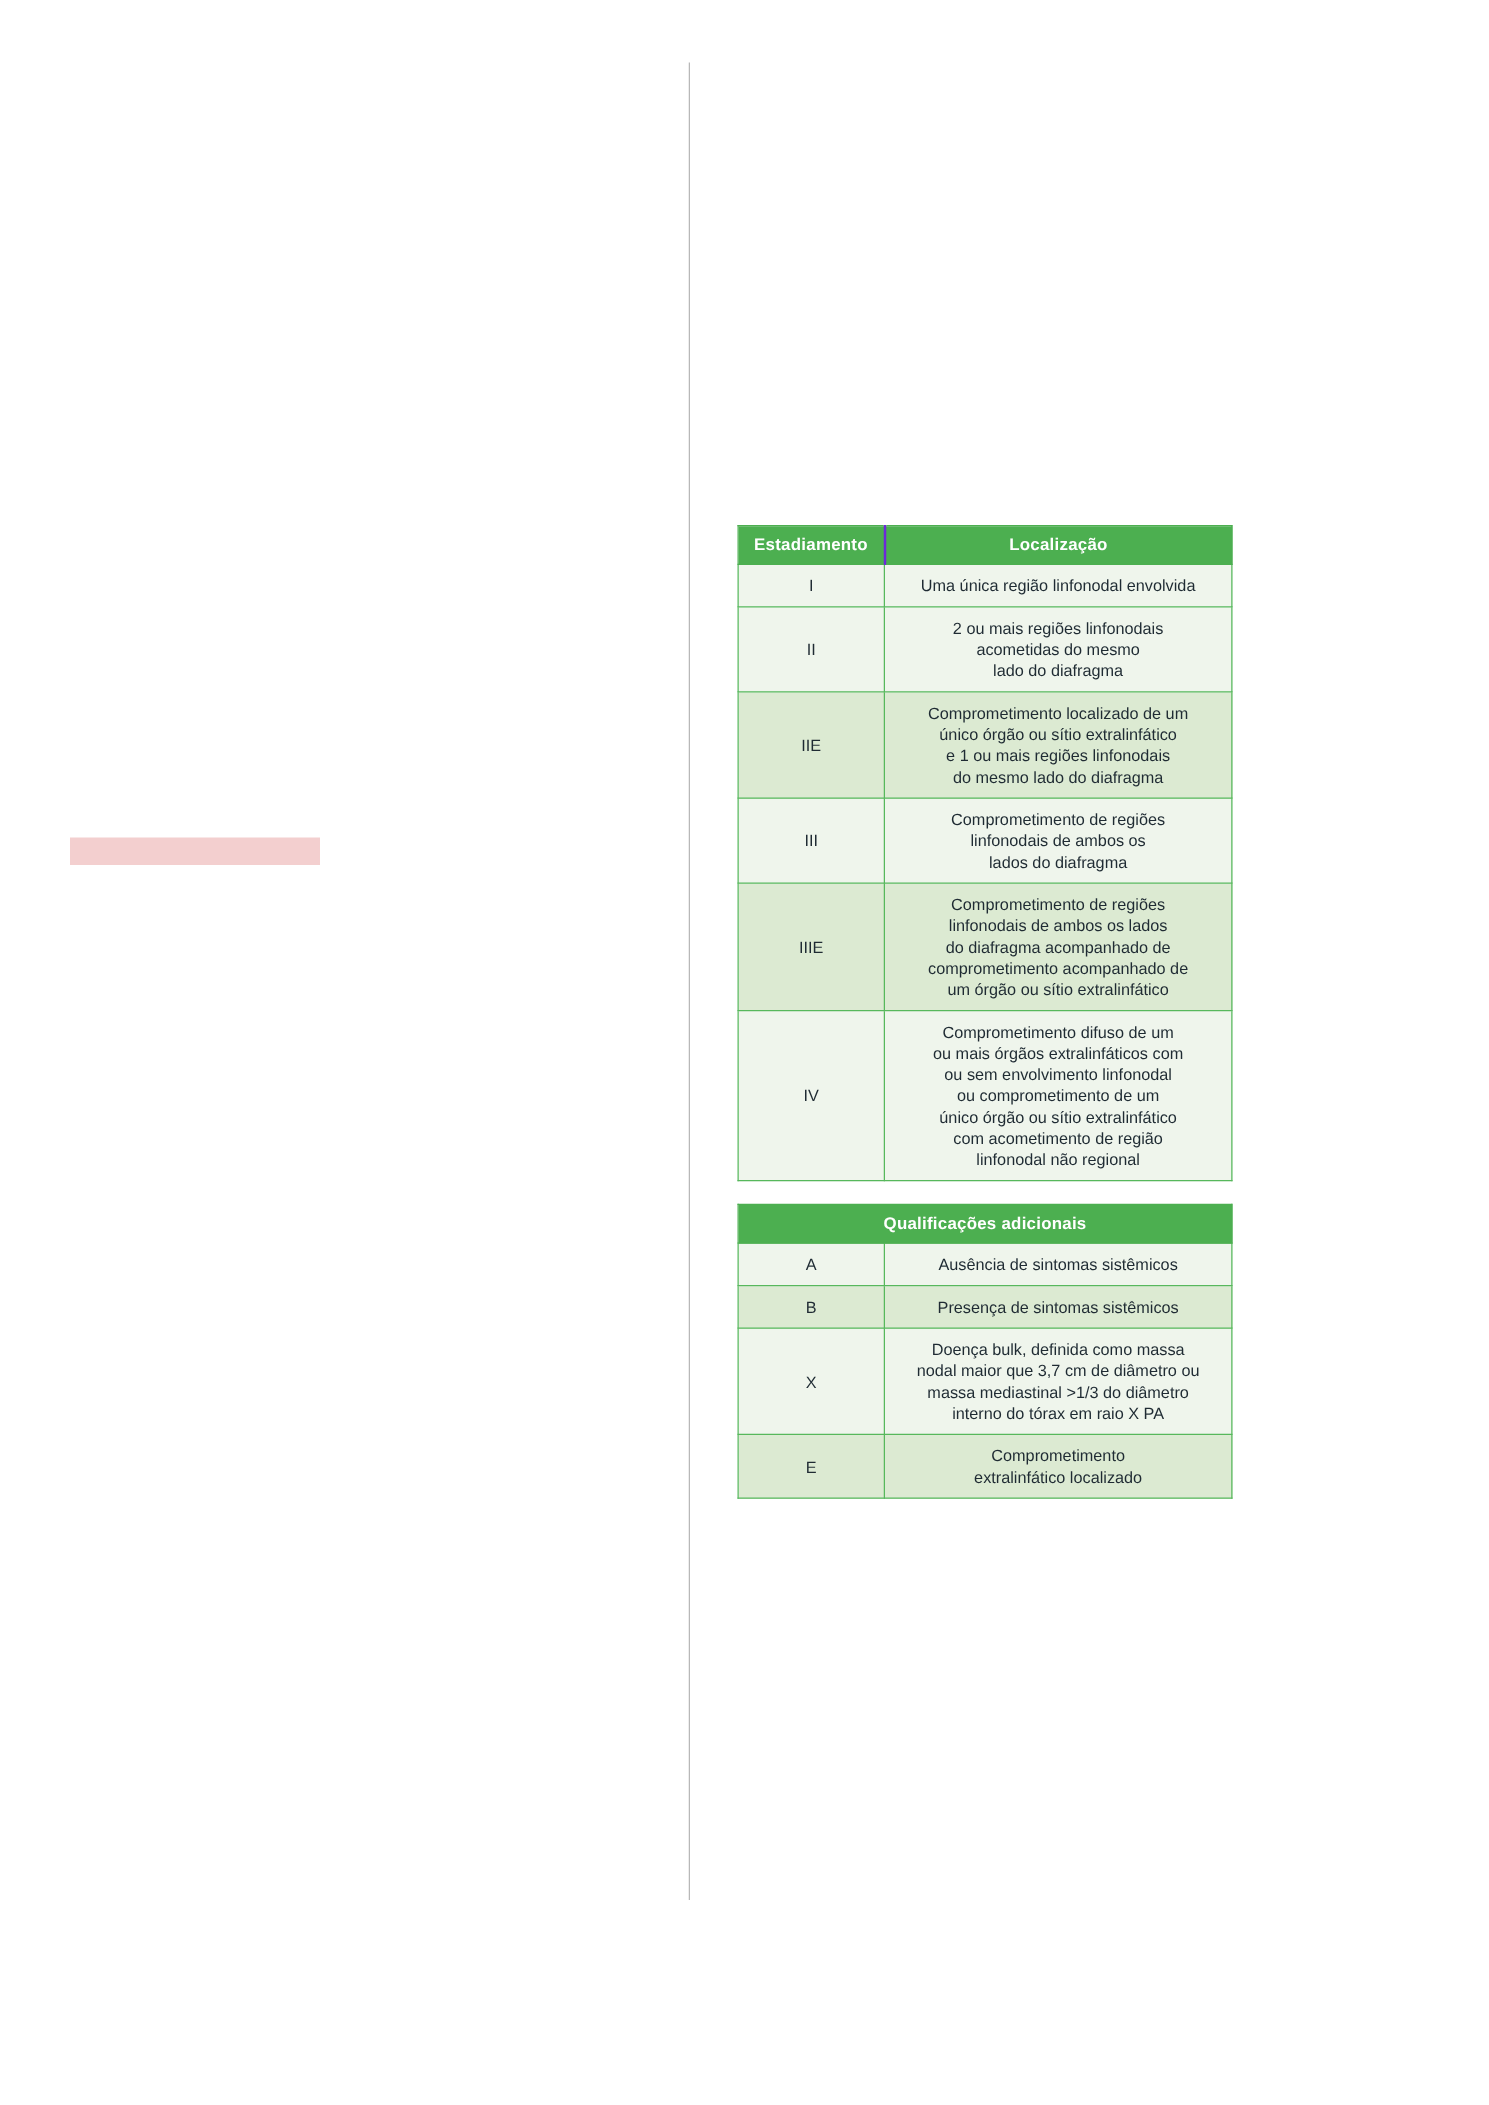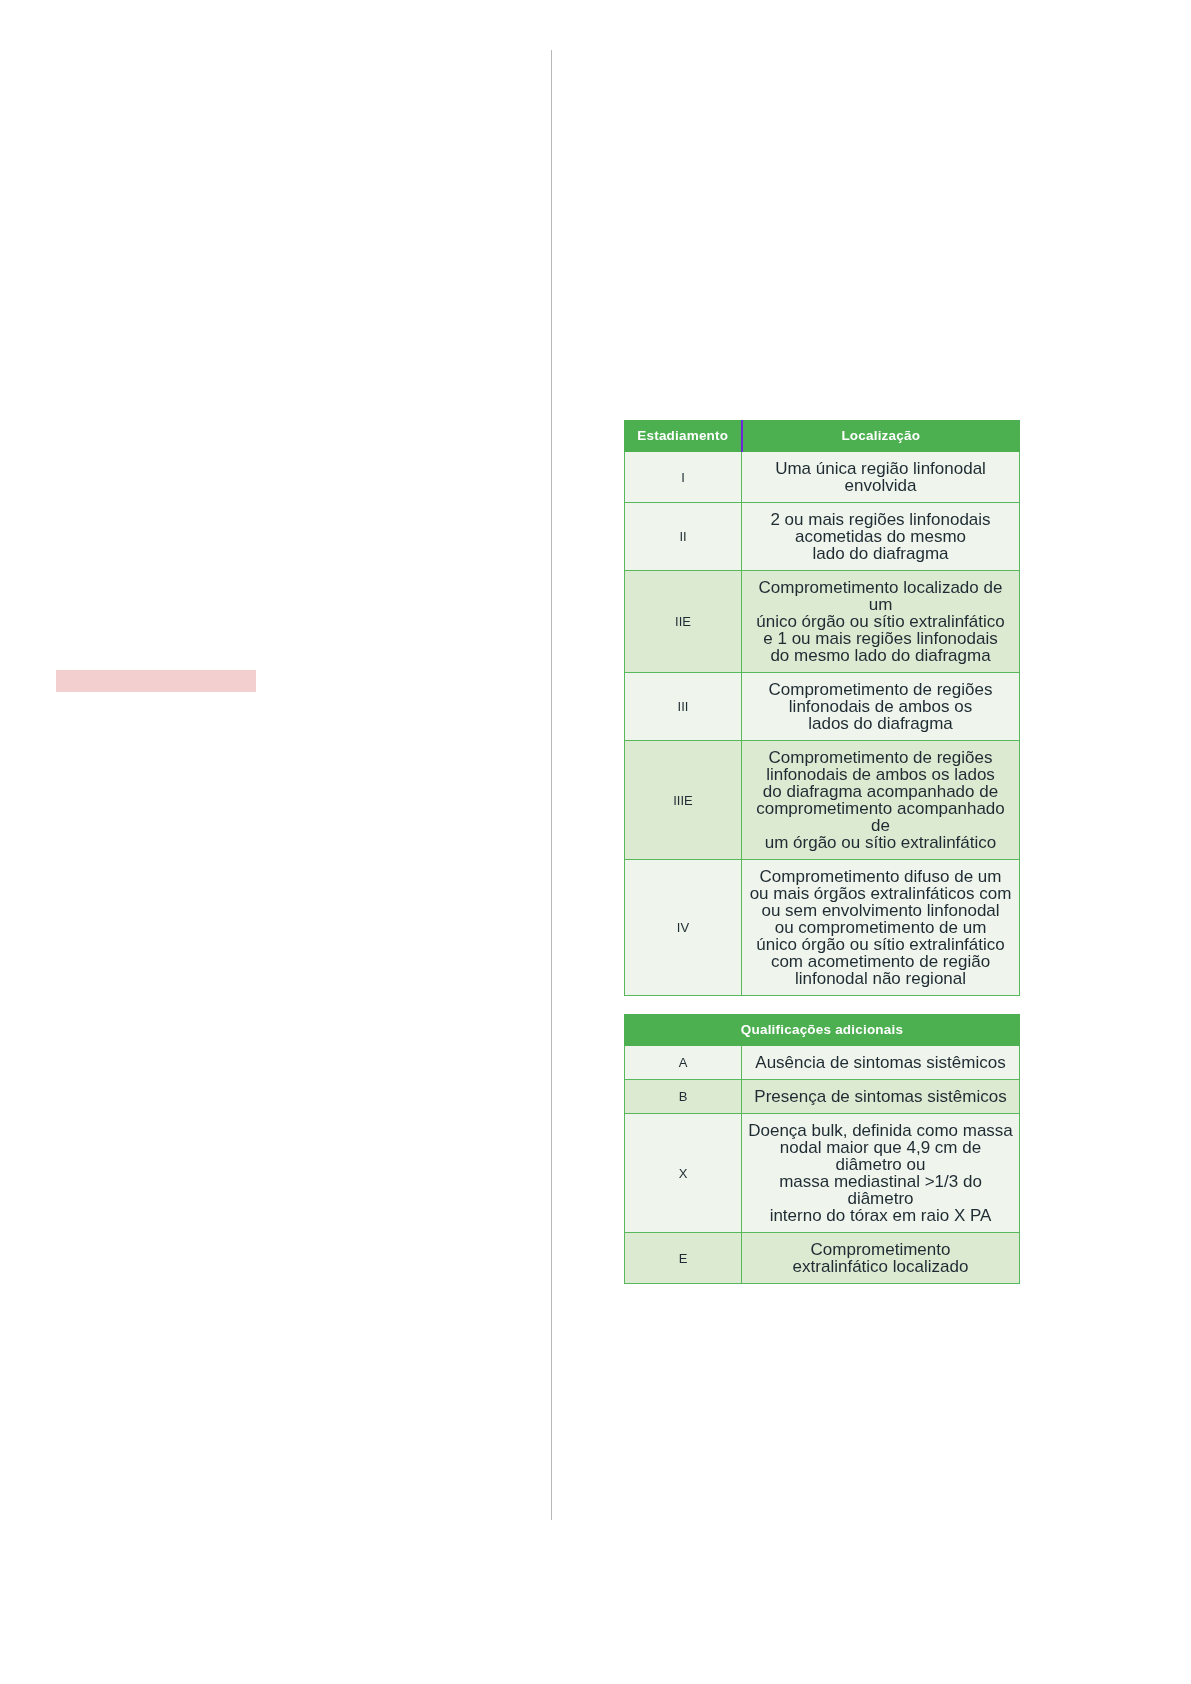--- a/index.html
+++ b/index.html
@@ -32,21 +32,21 @@
     left: 56px;
     top: 670px;
     width: 200px;
     height: 22px;
     background: #f3cfcf;
   }
 
   
   .tables {
     position: absolute;
-    left: 624px;
+    left: 590px;
     top: 420px;
     width: 395px;
   }
 
   table.data-table {
     width: 395px;
     border-collapse: collapse;
     table-layout: fixed;
     border: 1px solid #bcd9b2;
   }
@@ -67,21 +67,21 @@
     padding: 7px 4px 8px 4px;
     text-align: center;
     vertical-align: middle;
     border: 1px solid #4caf50;
   }
   th.head-cell.head-divider {
     border-left: 2px solid #6d28d9;
   }
 
   td.cell {
-    font-size: 17px;
+    font-size: 13px;
     line-height: 17px;
     color: #1f2b33;
     text-align: center;
     vertical-align: middle;
     padding: 8px 6px;
     border-left: 1px solid #57b85c;
     border-right: 1px solid #57b85c;
     border-top: 1px solid #57b85c;
     border-bottom: 1px solid #57b85c;
   }
@@ -192,21 +192,21 @@
       <tr class="band-b">
         <td class="cell code">B</td>
         <td class="cell desc">
           <span class="desc-line">Presença de sintomas sistêmicos</span>
         </td>
       </tr>
       <tr class="band-a">
         <td class="cell code">X</td>
         <td class="cell desc">
           <span class="desc-line">Doença bulk, definida como massa</span>
-          <span class="desc-line">nodal maior que 4,9 cm de diâmetro ou</span>
+          <span class="desc-line">nodal maior que 3,7 cm de diâmetro ou</span>
           <span class="desc-line">massa mediastinal &gt;1/3 do diâmetro</span>
           <span class="desc-line">interno do tórax em raio X PA</span>
         </td>
       </tr>
       <tr class="band-b">
         <td class="cell code">E</td>
         <td class="cell desc">
           <span class="desc-line">Comprometimento</span>
           <span class="desc-line">extralinfático localizado</span>
         </td>

